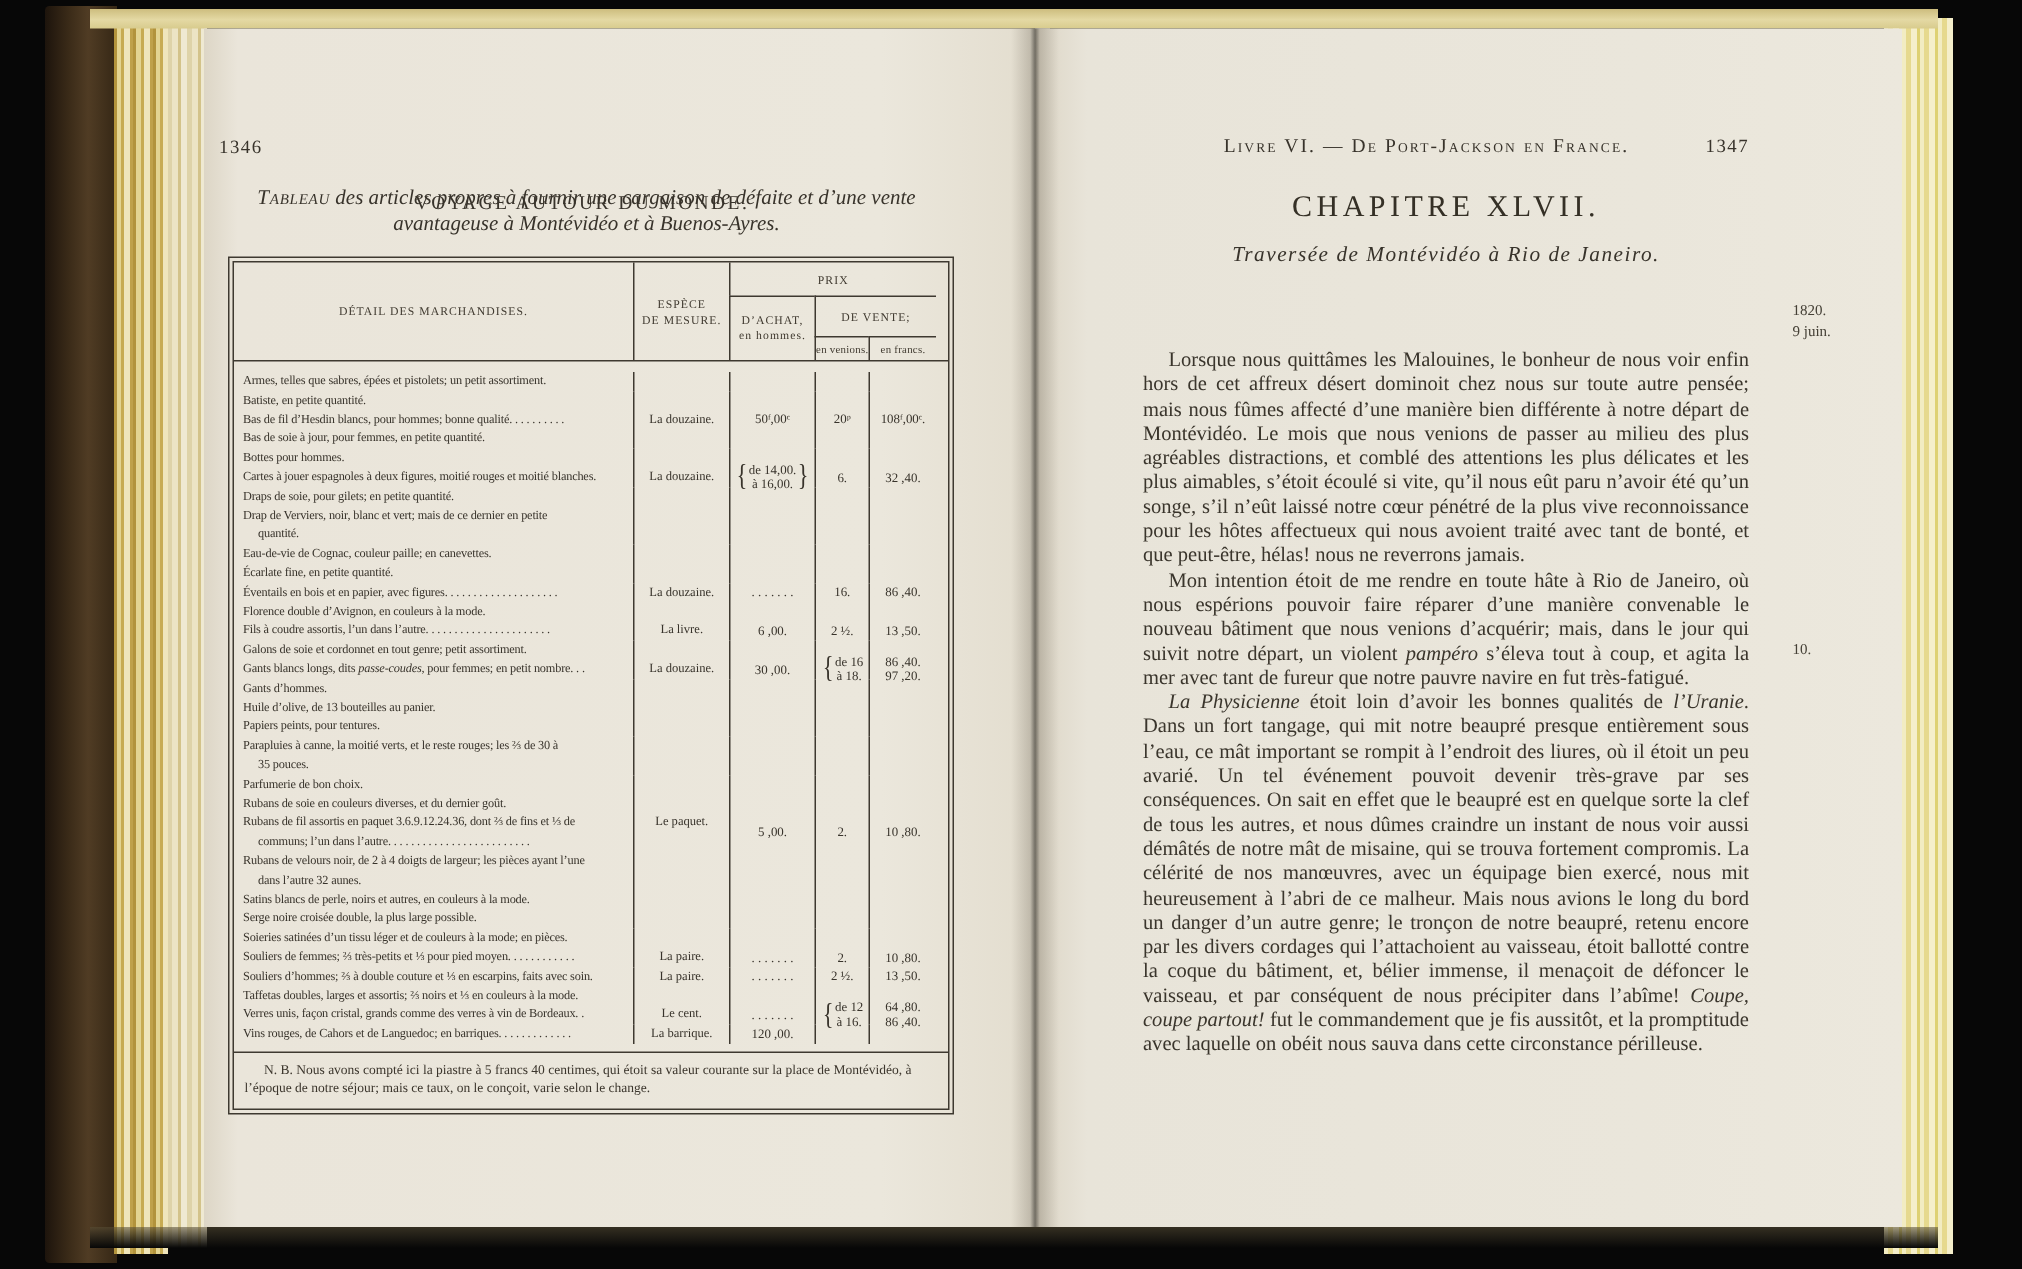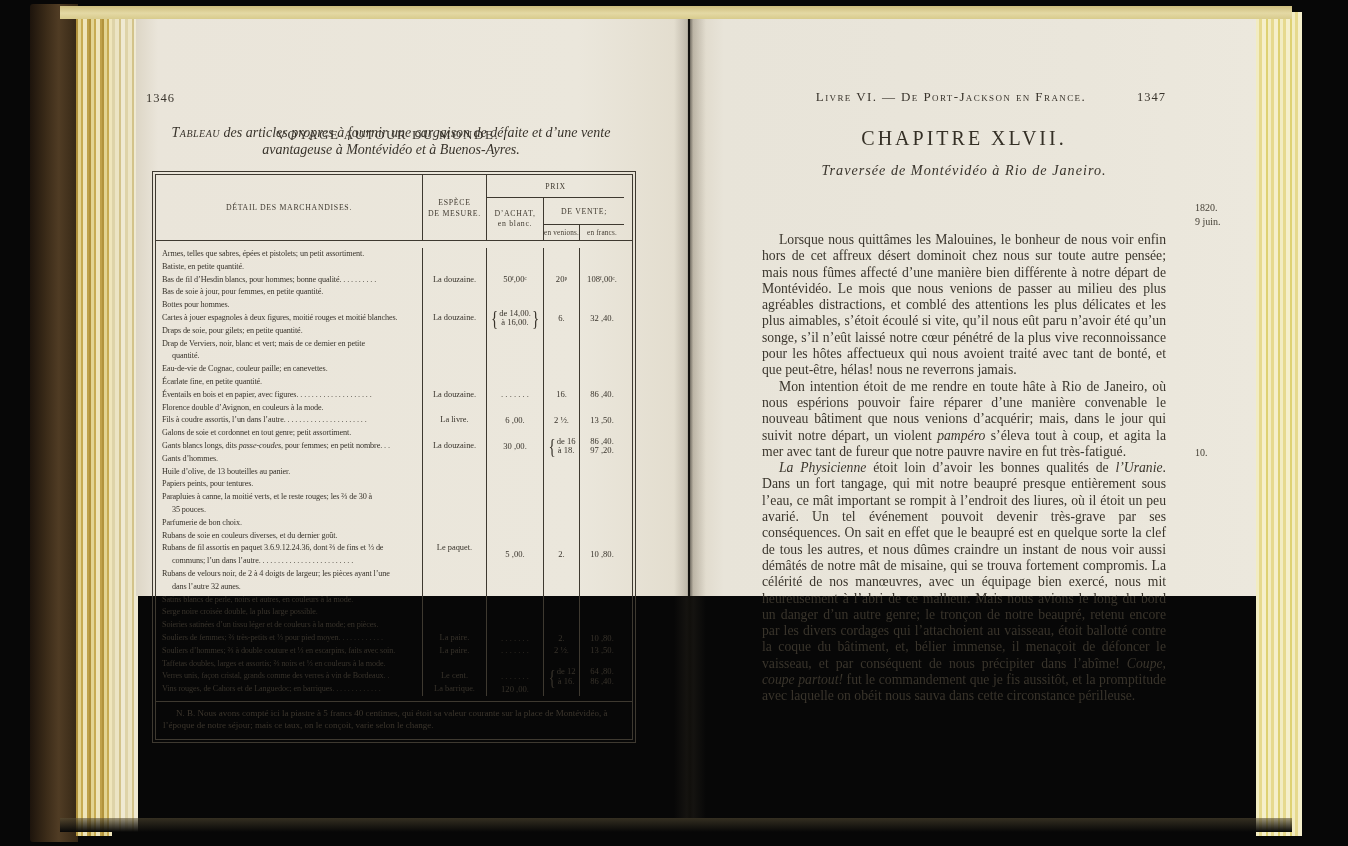--- a/index.html
+++ b/index.html
@@ -18,21 +18,21 @@
   .edges-left{position:absolute;left:76px;top:10px;width:36px;height:826px;
     background:repeating-linear-gradient(90deg,#b2933c 0 2px,#e3d492 2px 5px,#c7ab52 5px 7px,#efe5bb 7px 11px,#bfa14a 11px 13px);}
   .edges-left2{position:absolute;left:112px;top:14px;width:26px;height:818px;
     background:repeating-linear-gradient(90deg,#ded3a8 0 3px,#ece4c4 3px 7px,#d3c38a 7px 9px,#efe9d2 9px 13px);}
   .edges-right{position:absolute;left:1256px;top:12px;width:46px;height:824px;
     background:repeating-linear-gradient(90deg,#f2ecc2 0 3px,#e6d98e 3px 6px,#f5efcb 6px 10px,#ded173 10px 12px);}
   .top-edges{position:absolute;left:60px;top:6px;width:1232px;height:13px;
     background:linear-gradient(180deg,#cdbd7e 0%,#e4d9a4 55%,#d8cb8d 100%);}
   .bottom-shade{position:absolute;left:60px;top:818px;width:1232px;height:14px;
     background:linear-gradient(180deg,rgba(90,80,55,.55),rgba(7,7,7,1));}
-  .page{position:absolute;top:19px;height:577px;}
+  .page{position:absolute;top:19px;height:799px;padding-left:12px;}
   .page-left{left:136px;width:552px;
     background:linear-gradient(90deg,#ddd6c6 0%,#eae5da 4%,#ebe7dc 80%,#e2dccd 100%);}
   .page-right{left:690px;width:566px;
     background:linear-gradient(90deg,#dcd5c5 0%,#e8e4d9 6%,#eae6db 70%,#ece8dd 100%);}
   .gutter{position:absolute;left:674px;top:19px;width:32px;height:799px;
     background:linear-gradient(90deg,rgba(70,62,48,0) 0%,rgba(70,62,48,.22) 40%,rgba(25,22,16,.55) 50%,rgba(70,62,48,.22) 60%,rgba(70,62,48,0) 100%);}
   
   .lp-header{position:absolute;top:70px;left:10px;width:484px;height:18px;}
   .lp-num{position:absolute;left:0;top:2px;font-size:12.5px;letter-spacing:1px;}
   .lp-title{position:absolute;left:0;right:0;text-align:center;font-size:13px;letter-spacing:1.6px;margin-top:38px;}
@@ -76,21 +76,21 @@
   .chapter{position:absolute;top:108px;left:72px;width:404px;text-align:center;
     font-size:20px;letter-spacing:3px;color:#353026;}
   .subtitle{position:absolute;top:143px;left:72px;width:404px;text-align:center;
     font-style:italic;font-size:14.2px;letter-spacing:1px;}
   .body-text{position:absolute;top:177px;left:72px;width:404px;
     font-size:13.7px;line-height:16.3px;text-align:justify;color:#3a352c;margin-top:36px;}
   .para{margin:0;text-indent:17px;}
   .margin-note{position:absolute;left:505px;font-size:10px;line-height:13.5px;
     white-space:pre-line;color:#454036;}
   .mn-date{top:182px;}
-  .mn-num{top:427px;}
+  .mn-num{top:408px;}
 </style>
 </head>
 <body>
 
 <div>
   <div class="cover-left"></div>
   <div class="cover-right"></div>
   <div class="edges-left"></div>
   <div class="edges-left2"></div>
   <div class="edges-right"></div>
@@ -106,21 +106,21 @@
       <span>avantageuse à Montévidéo et à Buenos-Ayres.</span>
     </div>
     <div class="frame">
       <div class="frame-inner">
         <div class="thead">
           <div class="h-d">DÉTAIL DES MARCHANDISES.</div>
           <div class="h-e">ESPÈCE
 DE MESURE.</div>
           <div class="h-x">PRIX</div>
           <div class="h-a">D’ACHAT,
-en blanc.</div>
+en hommes.</div>
           <div class="h-v">DE VENTE;</div>
           <div class="h-p">en venions.</div>
           <div class="h-f">en francs.</div>
         </div>
         <div class="tbody">
             <div class="trow">
               <div class="c cd">Armes, telles que sabres, épées et pistolets; un petit assortiment.</div>
               <div class="c cm"></div>
               <div class="c ca"></div>
               <div class="c cp"></div>

